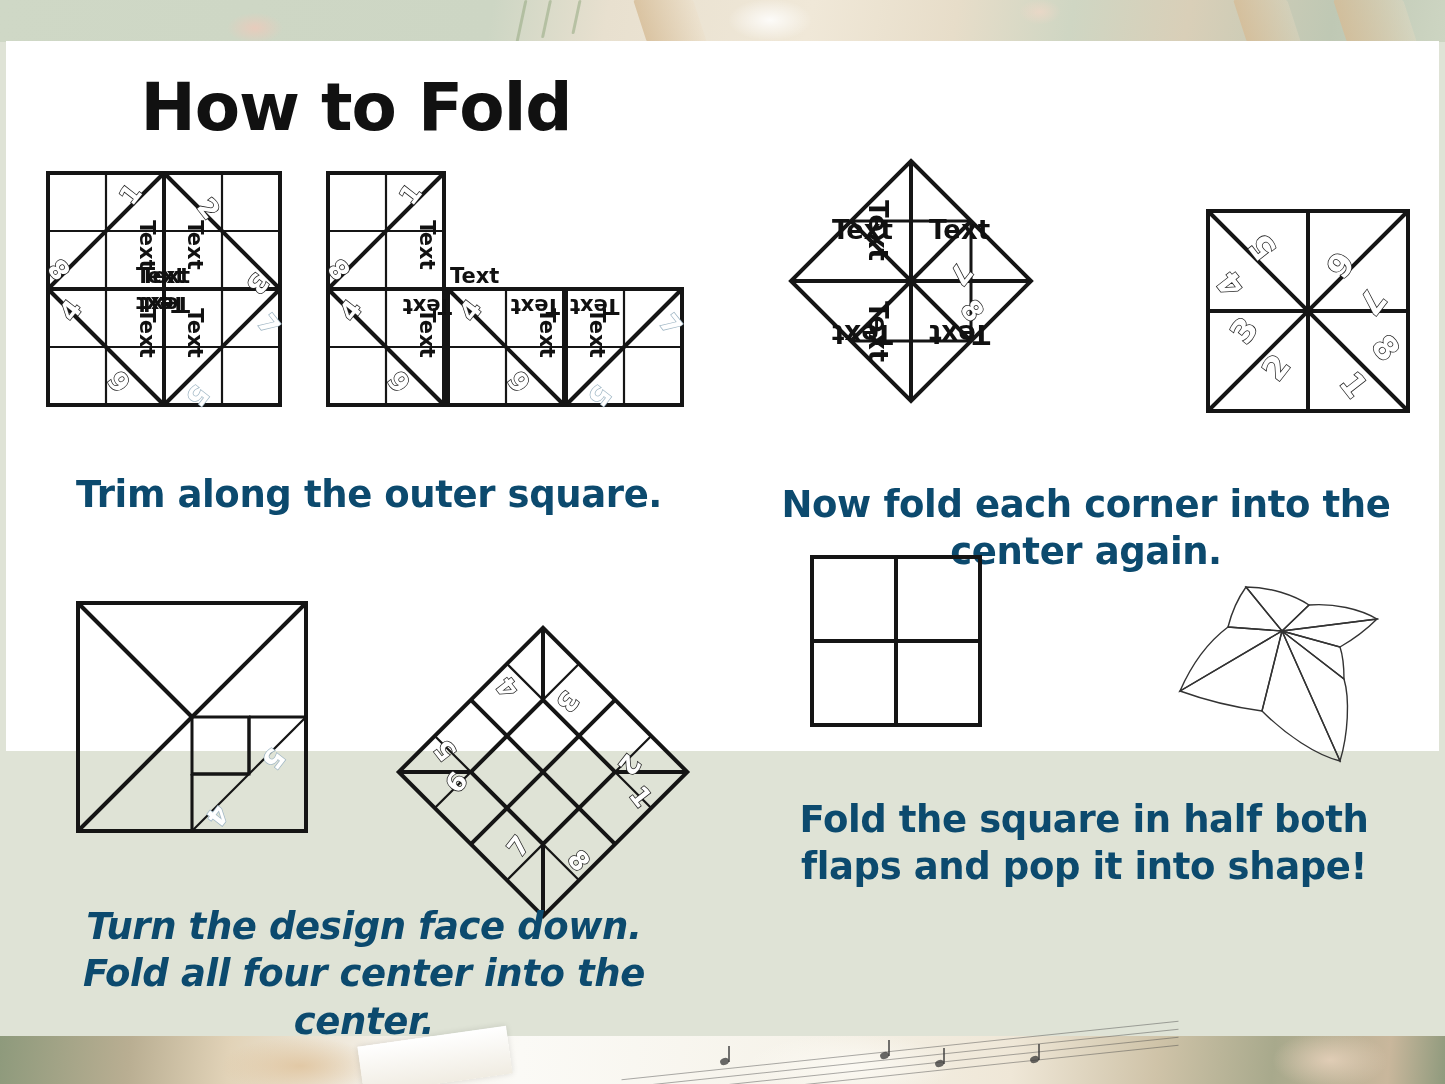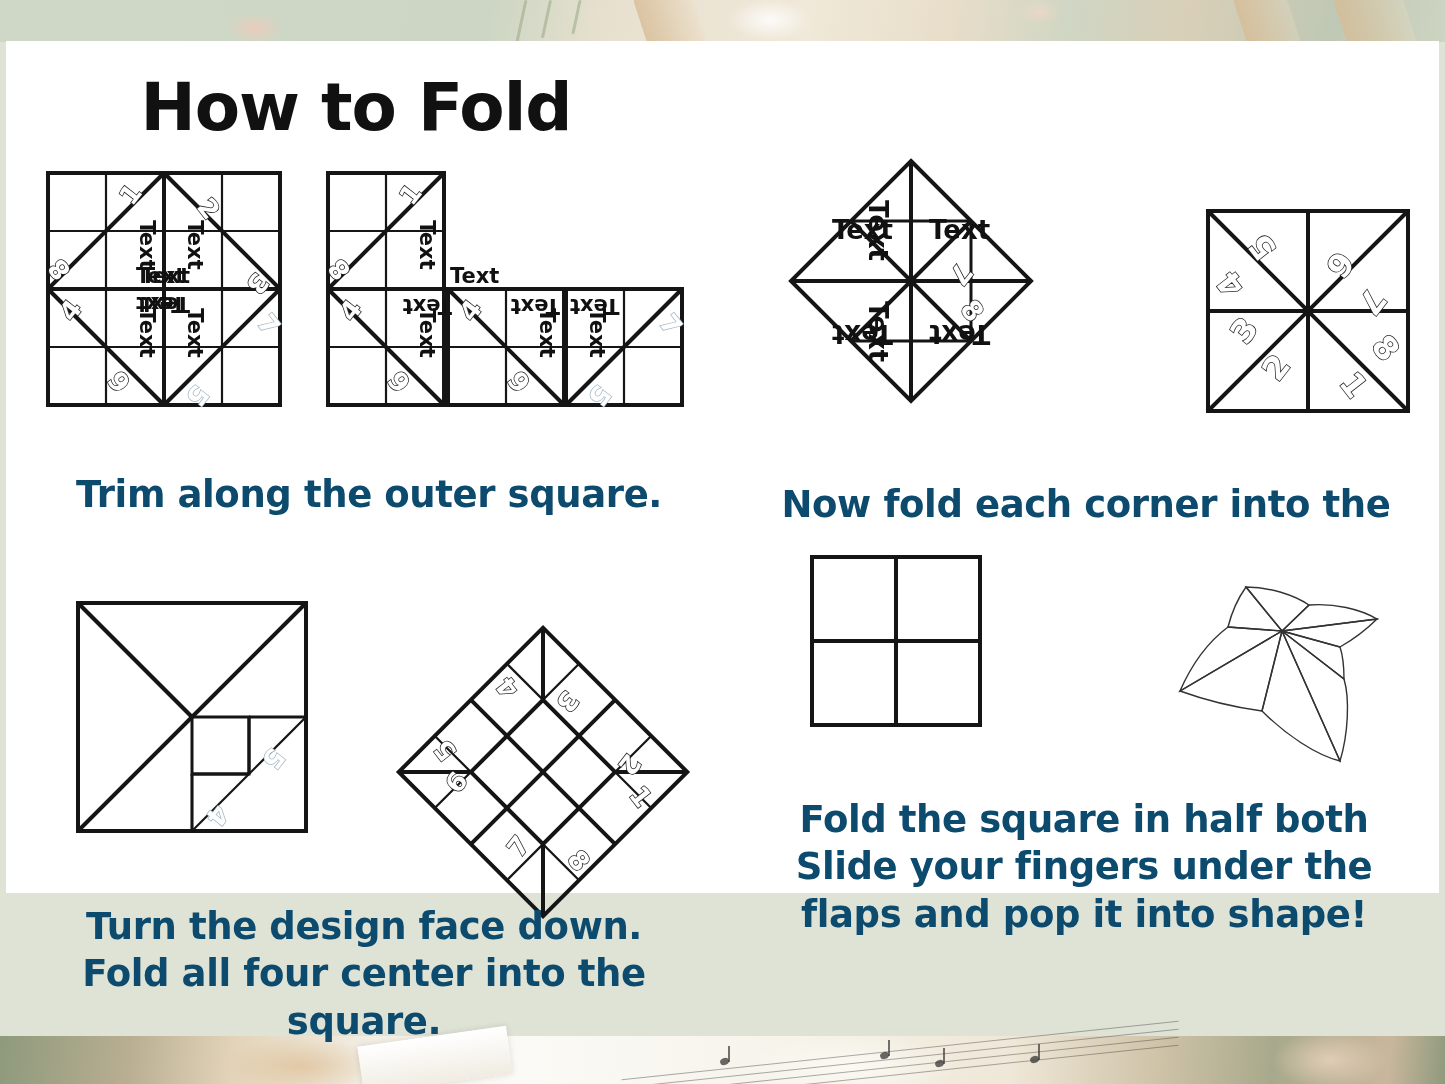--- a/index.html
+++ b/index.html
@@ -29,21 +29,21 @@
       radial-gradient(ellipse 80px 40px at 1330px 24px, rgba(234,212,190,.8), rgba(234,212,190,0) 72%),
       linear-gradient(95deg,#8e9a7c 0%, #b9ae92 9%, #e2d3b8 16%, #f3efe6 26%, #fbfaf6 36%, #f6f3ea 55%, #efe7d7 70%, #cfc3a8 80%, #a8a98c 88%, #c9b79c 96%, #8f9a7d 100%);
   }
   #photo-bottom .staff{position:absolute;height:1px;background:rgba(70,70,70,.45);transform:rotate(-6deg);}
   #photo-bottom .note{position:absolute;width:9px;height:7px;border-radius:50%;background:rgba(55,55,55,.75);transform:rotate(-20deg);}
   #photo-bottom .stem{position:absolute;width:1.5px;height:16px;background:rgba(55,55,55,.7);}
   #photo-bottom .paper{position:absolute;background:linear-gradient(180deg,#ffffff,#f0ece2);box-shadow:0 0 6px rgba(0,0,0,.12);}
 
   
   #page{
-    position:absolute;left:6px;top:41px;width:1433px;height:852px;
+    position:absolute;left:6px;top:41px;width:1433px;height:710px;
     background:#ffffff;
   }
 
   h1#title{
     margin:0;padding:28px 0 0 0;
     font-family:"DejaVu Sans", sans-serif;
     font-weight:bold;
     font-size:66px;
     letter-spacing:-1px;
     text-align:center;
@@ -261,24 +261,24 @@
       <text class="numo" x="168" y="62" font-size="26" transform="rotate(128 168 62)">3</text>
       <text class="numo" x="60" y="125" font-size="26" transform="rotate(-128 60 125)">5</text>
       <text class="numo" x="230" y="125" font-size="26" transform="rotate(128 230 125)">2</text>
       <text class="numo" x="60" y="168" font-size="26" transform="rotate(-52 60 168)">6</text>
       <text class="numo" x="230" y="168" font-size="26" transform="rotate(52 230 168)">1</text>
       <text class="numo" x="122" y="232" font-size="26" transform="rotate(-52 122 232)">7</text>
       <text class="numo" x="168" y="232" font-size="26" transform="rotate(52 168 232)">8</text>
     </svg>
   </div>
 
-  <div class="panel caption" style="left:12px;top:862px;width:692px;">
+  <div class="panel caption" style="left:12px;top:862px;width:692px;font-style:italic;">
     <div>Turn the design face down.</div>
     <div>Fold all four center into the</div>
-    <div>square.</div>
+    <div>center.</div>
   </div>
 
   <div class="panel" style="left:735px;top:70px;">
     <svg width="340" height="320" viewBox="0 0 340 320">
 
       <polygon points="170,50 290,170 170,290 50,170" class="ln thick"></polygon>
 
       <line x1="170" y1="50" x2="170" y2="290" class="ln thick"></line>
       <line x1="50" y1="170" x2="290" y2="170" class="ln thick"></line>
 
@@ -314,20 +314,21 @@
       <text class="numo" x="172" y="85" font-size="32" transform="rotate(128 172 85)">7</text>
       <text class="numo" x="48" y="145" font-size="32" transform="rotate(-52 48 145)">3</text>
       <text class="numo" x="172" y="145" font-size="32" transform="rotate(52 172 145)">8</text>
       <text class="numo" x="80" y="182" font-size="32" transform="rotate(-52 80 182)">2</text>
       <text class="numo" x="140" y="182" font-size="32" transform="rotate(52 140 182)">1</text>
     </svg>
   </div>
 
   <div class="panel caption" style="left:734px;top:420px;width:692px;margin-top:20px;">
     <div>Now fold each corner into the</div>
+    <div>center again.</div>
   </div>
 
   <div class="panel" style="left:800px;top:510px;">
     <svg width="180" height="180" viewBox="0 0 180 180">
       <rect x="6" y="6" width="168" height="168" class="ln thick"></rect>
       <line x1="90" y1="6" x2="90" y2="174" class="ln thick"></line>
       <line x1="6" y1="90" x2="174" y2="90" class="ln thick"></line>
     </svg>
   </div>
 
@@ -343,17 +344,16 @@
         <path d="M6,152 C 28,160 58,168 88,172 L108,92 Z"></path>
         <path d="M88,172 C 112,196 142,216 166,222 L108,92 Z"></path>
         <path d="M166,222 C 174,196 176,160 170,140 L108,92 Z"></path>
         <path d="M170,140 C 170,126 168,114 166,108 L108,92 Z"></path>
       </g>
     </svg>
   </div>
 
   <div class="panel caption" style="left:732px;top:755px;width:692px;">
     <div>Fold the square in half both</div>
-    <div>Slide your fingers under the</div>
     <div>flaps and pop it into shape!</div>
   </div>
 
 </div>
 
 </body></html>

